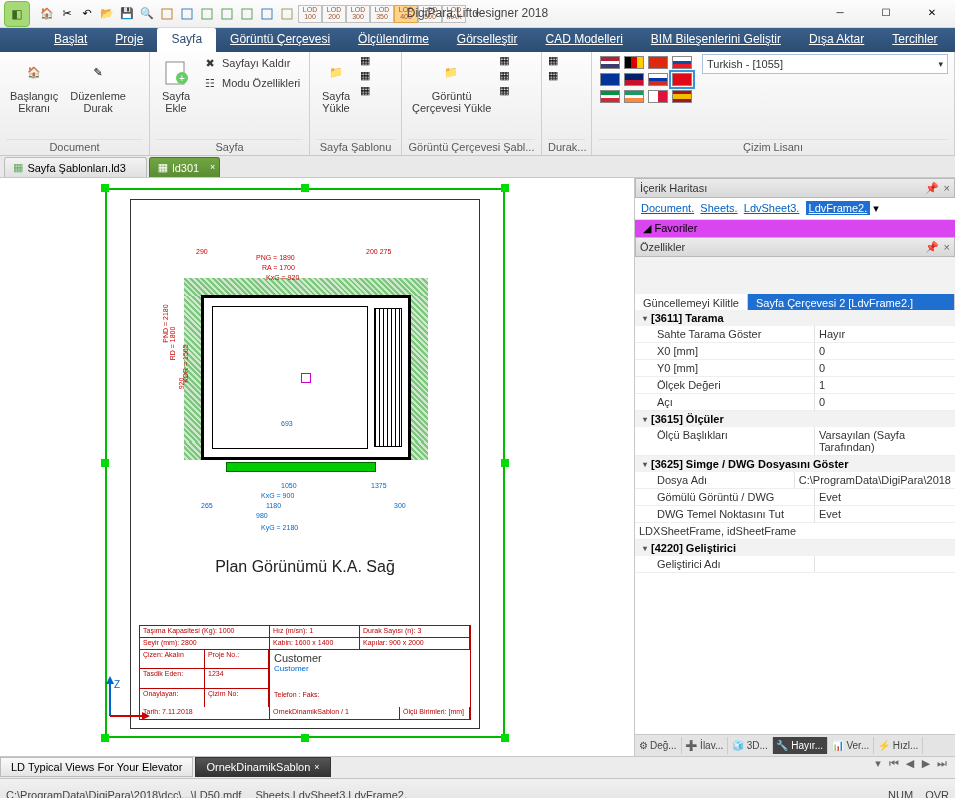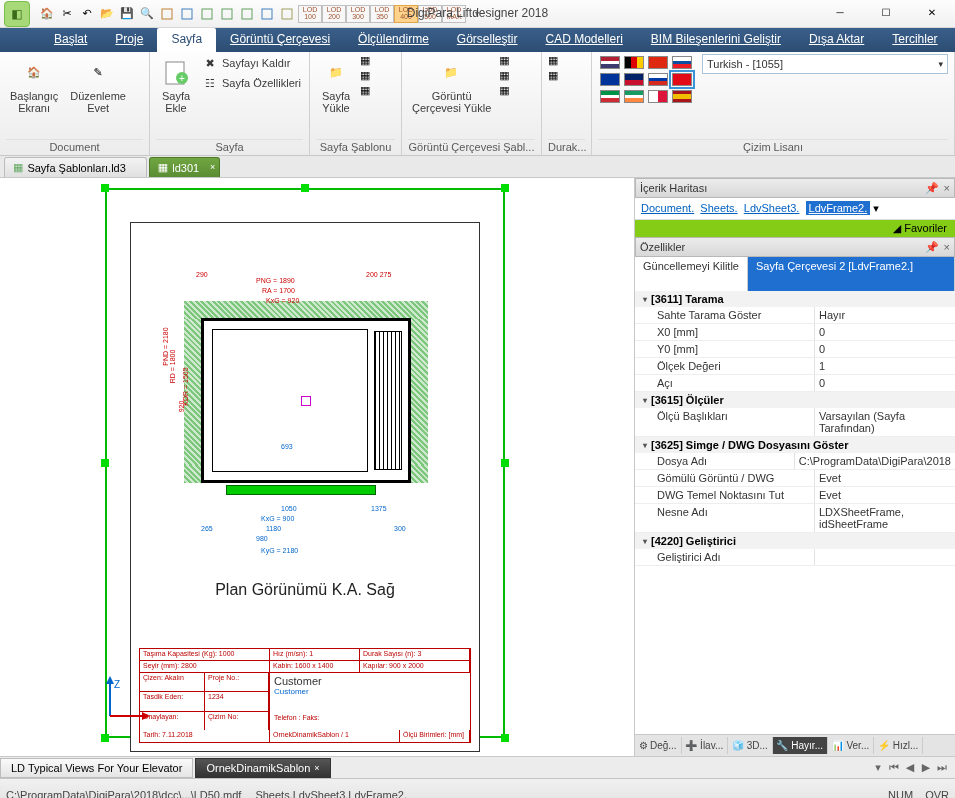--- a/index.html
+++ b/index.html
@@ -45,52 +45,52 @@
 .doctab .x { position:absolute; right:4px; top:4px; font-size:9px; }
 
 
 .main { display:flex; height:calc(798px - 28px - 24px - 104px - 22px - 22px - 20px); }
 .canvas-area { flex:1; background:#fff; position:relative; overflow:hidden; border-right:1px solid #c8c8c8;}
 .right-panes { width:320px; display:flex; flex-direction:column; background:#f2f2f2; }
 
 
 .page-outline { position:absolute; left:105px; top:10px; width:400px; height:550px; border:2px solid #0b0; }
 .g-handle { width:8px; height:8px; background:#0d0; position:absolute; }
-.drawframe { position:absolute; left:130px; top:44px; width:350px; height:530px; border:1px solid #333; background:#fff; }
+.drawframe { position:absolute; left:130px; top:21px; width:350px; height:530px; border:1px solid #333; background:#fff; }
 .plan-area { position:absolute; left:35px; top:60px; width:280px; height:260px; }
 .hatch { position:absolute; background:repeating-linear-gradient(45deg,#7cc77c 0 2px,#cfe9cf 2px 4px); }
 .cabin-outer { position:absolute; left:35px; top:35px; width:210px; height:165px; border:3px solid #000; background:#fff;}
 .plan-title { position:absolute; left:0; right:0; top:358px; text-align:center; font-size:16px; color:#222; font-family:Arial;}
 .dim { position:absolute; font-size:7px; color:#c00; }
 .dimb { position:absolute; font-size:7px; color:#06c; }
 .titleblock { position:absolute; left:8px; bottom:8px; right:8px; height:95px; border:1px solid #b00; font-size:7px; color:#b00; }
 .tb-row { border-bottom:1px solid #b00; display:flex; }
 .tb-cell { border-right:1px solid #b00; padding:1px 3px; }
 .axis-gizmo { position:absolute; left:100px; bottom:30px; }
 
 
 .panehdr { background:linear-gradient(#ececec,#d8d8d8); border:1px solid #b8b8b8; height:20px; display:flex; align-items:center; padding:0 4px; font-size:11px; color:#333; justify-content:space-between;}
 .panehdr .pins { display:flex; gap:4px; color:#666; }
 .breadcrumb { padding:4px 6px; font-size:11px; background:#fff; border-bottom:1px solid #ddd;}
 .breadcrumb a { color:#0060c0; text-decoration:underline; cursor:pointer; }
 .breadcrumb .hl { background:#1f6fd0; color:#fff; padding:1px 3px; text-decoration:underline;}
-.fav { padding:2px 8px; font-size:11px; background:#84cc16;text-align:right; }
-.prop-toolbar { display:flex; height:34px; }
+.fav { padding:2px 8px; font-size:11px; background:#d946ef; }
+.prop-toolbar { display:flex; height:16px;margin-top:37px; }
 .prop-toolbar .pt { padding:3px 8px; font-size:11px; border-right:1px solid #ccc; }
 .pt.lock { background:#fff; color:#333; }
 .pt.sel { background:#1f6fd0; color:#fff; flex:1;}
 .propgrid { flex:1; overflow:auto; background:#fff; font-size:11px; }
 .pg-row { display:flex; border-bottom:1px solid #eee; }
 .pg-k { width:180px; padding:2px 4px 2px 22px; color:#333; border-right:1px solid #e2e2e2;}
 .pg-v { flex:1.2; padding:2px 4px; color:#333; }
 .pg-cat { font-weight:bold; background:#f2f2f2; padding:2px 4px 2px 8px; display:flex; align-items:center; gap:4px;}
 .pg-cat::before { content:"▾"; font-size:8px; color:#555; }
 
 
-.sheetbar { height:22px; background:#ececec; border-top:1px solid #c8c8c8; display:flex; align-items:center; font-size:11px; position:relative;}
+.sheetbar { height:22px; background:#ececec; border-top:1px solid #c8c8c8; display:flex; align-items:flex-start; font-size:11px; position:relative;}
 .sheettab { padding:3px 10px; border:1px solid #bcbcbc; background:linear-gradient(#fafafa,#e4e4e4); margin-right:2px; display:flex; align-items:center; gap:4px;}
 .sheettab.active { background:linear-gradient(#555,#333); color:#fff; border-color:#333;}
 .vcr { margin-left:auto; display:flex; gap:2px; padding-right:6px; color:#666;}
 .vcr span { width:14px; text-align:center; }
 .rp-tabs { display:flex; background:#e4e4e4; border-top:1px solid #c8c8c8; font-size:10px; height:22px; align-items:center;}
 .rp-tab { padding:3px 4px; display:flex; align-items:center; gap:2px; border-right:1px solid #ccc; color:#444; white-space:nowrap; overflow:hidden;}
 .rp-tab.active { background:#444; color:#fff; }
 
 .status { height:20px; background:linear-gradient(#f0f0f0,#e0e0e0); border-top:1px solid #c4c4c4; display:flex; align-items:center; font-size:11px; color:#444; padding:16px 6px; justify-content:space-between;}
 .status .mid { display:flex; gap:14px;}
@@ -180,21 +180,21 @@
   <div class="panel" style="width:150px">
     <div class="panel-top">
       <div class="rbtn">
         <div class="ico">🏠</div>
         <div class="lbl" style="white-space:pre-line">Başlangıç
 Ekranı</div>
       </div>
       <div class="rbtn">
         <div class="ico">✎</div>
         <div class="lbl" style="white-space:pre-line">Düzenleme
-Evet</div>
+Durak</div>
       </div>
     </div>
     <div class="panel-label">Document</div>
   </div>
   <div class="panel" style="width:160px">
     <div class="panel-top">
       <div class="rbtn">
         <div class="ico">
             <svg width="28" height="28">
               <rect x="4" y="4" width="18" height="22" fill="#fff" stroke="#888"></rect>
@@ -205,21 +205,21 @@
         <div class="lbl" style="white-space:pre-line">Sayfa
 Ekle</div>
       </div>
       <div style="display:flex;flex-direction:column;gap:2px;">
         <div class="smallrow">
             <span class="si">✖</span>
             <span>Sayfayı Kaldır</span>
           </div>
         <div class="smallrow">
             <span class="si">☷</span>
-            <span>Sayfa Özellikleri</span>
+            <span>Modu Özellikleri</span>
           </div>
       </div>
     </div>
     <div class="panel-label">Sayfa</div>
   </div>
   <div class="panel" style="width:92px">
     <div class="panel-top">
       <div class="rbtn">
         <div class="ico">📁</div>
         <div class="lbl" style="white-space:pre-line">Sayfa
@@ -451,21 +451,20 @@
         </div>
         <div class="pg-row">
           <div class="pg-k">Gömülü Görüntü / DWG</div>
           <div class="pg-v">Evet</div>
         </div>
         <div class="pg-row">
           <div class="pg-k">DWG Temel Noktasını Tut</div>
           <div class="pg-v">Evet</div>
         </div>
         <div class="pg-row">
-          <div class="pg-k">Nesne Adı</div>
           <div class="pg-v">LDXSheetFrame, idSheetFrame</div>
         </div>
         <div class="pg-cat">[4220] Geliştirici</div>
         <div class="pg-row">
           <div class="pg-k">Geliştirici Adı</div>
           <div class="pg-v"></div>
         </div>
       </div>
 
     <div class="rp-tabs" id="rptabs">

